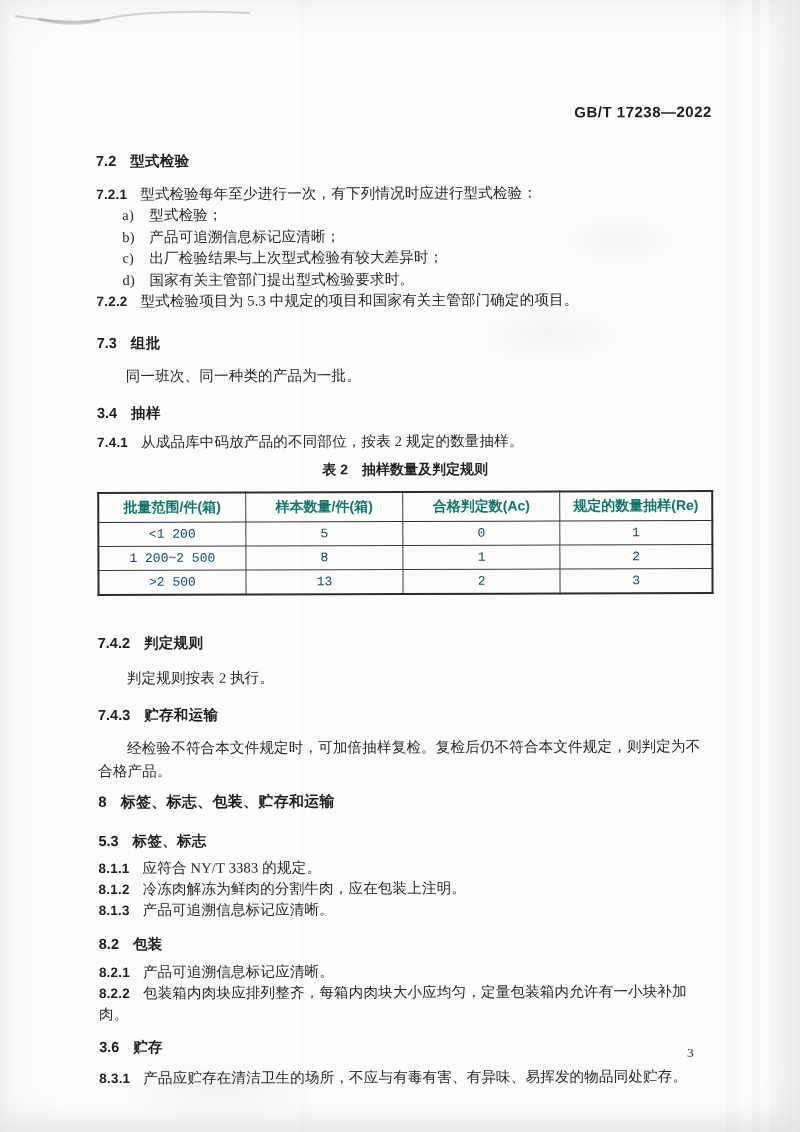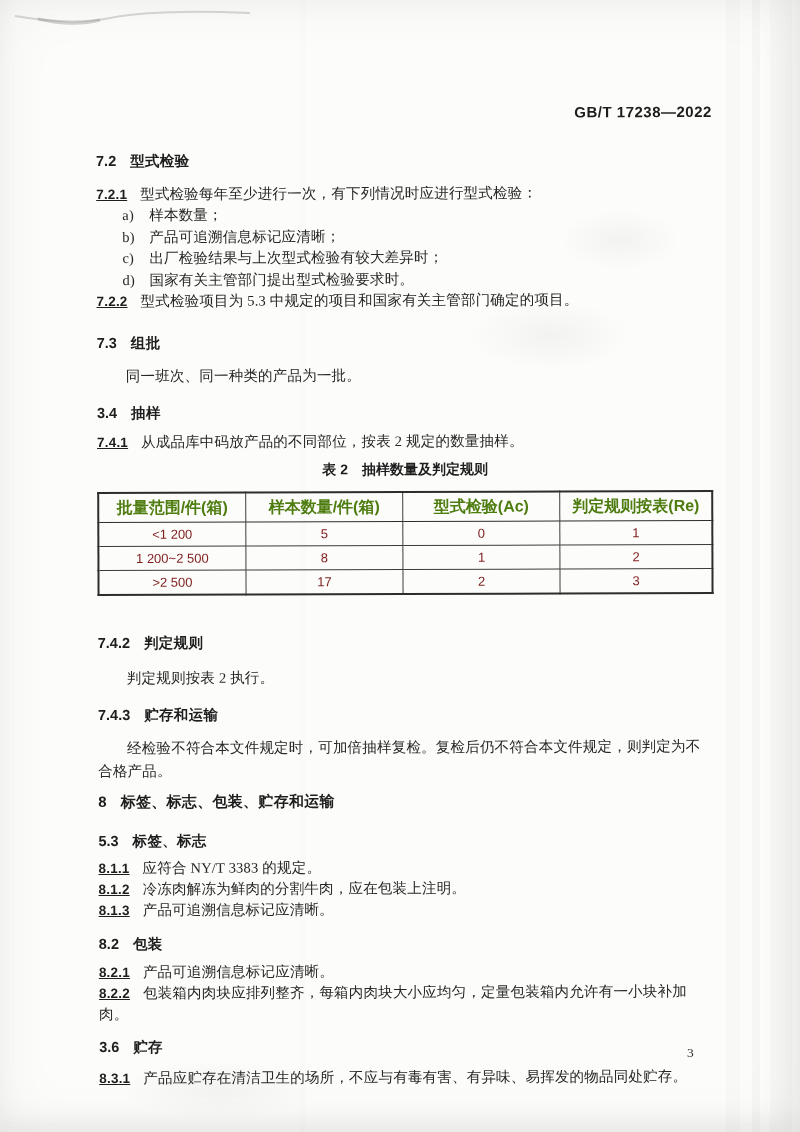--- a/index.html
+++ b/index.html
@@ -49,21 +49,21 @@
   .h743{margin-top:16px;}
   .h8{margin-top:9px;font-size:15px;}
   .h81{margin-top:19px;}
   .h82{margin-top:13px;}
   .h83{margin-top:12px;}
 
   .para{font-size:14.5px;line-height:21px;color:#262626;letter-spacing:0.2px;}
   .num-para{margin-top:0;}
   .num-para .cnum{
     font-family:"Liberation Sans","DejaVu Sans",sans-serif;
-    font-weight:700;font-size:13.5px;color:#1e1e1e;margin-right:13px;text-decoration:underline;
+    font-weight:700;font-size:13.5px;color:#1e1e1e;margin-right:13px;
   }
   .p721{margin-top:13px;}
   .p722{margin-top:0px;}
   .p73{margin-top:13px;text-indent:2em;}
   .p741{margin-top:9px;}
   .p742{margin-top:15px;text-indent:2em;}
   .p743{margin-top:12px;text-indent:2em;line-height:23px;}
   .p811{margin-top:7px;}
   .p812{margin-top:0;}
   .p813{margin-top:0;}
@@ -86,26 +86,26 @@
 
   table.sampling{
     margin-top:12px;width:616px;border-collapse:collapse;table-layout:fixed;
     border:2px solid #2d2d2d;
   }
   table.sampling th, table.sampling td{
     border:1px solid #3c3c3c;text-align:center;vertical-align:middle;padding:0;
   }
   table.sampling th{
     font-family:"Liberation Sans","DejaVu Sans",sans-serif;
-    font-weight:700;font-size:16px;color:#4d7c0f;height:28px;
+    font-weight:700;font-size:14px;color:#0f766e;height:28px;
     border-bottom:1.5px solid #2d2d2d;
   }
   table.sampling td{
-    font-size:13px;height:23px;color:#7f1d1d;
-    font-family:Liberation Sans, sans-serif;
+    font-size:13px;height:23px;color:#0c4a6e;
+    font-family:Liberation Mono, monospace;
   }
 
   .page-num{
     position:absolute;left:687px;top:1045px;
     font-size:13.5px;color:#2a2a2a;
   }
 </style>
 </head>
 <body>
 
@@ -129,21 +129,21 @@
 
   <div class="h-clause h72">
     <span class="cnum">7.2</span><span>型式检验</span>
   </div>
 
   <div class="para num-para p721">
     <span class="cnum">7.2.1</span><span>型式检验每年至少进行一次，有下列情况时应进行型式检验：</span>
   </div>
 
   <ul class="abc-list">
-    <li><span class="lbl">a)</span><span>样本数量；</span></li>
+    <li><span class="lbl">a)</span><span>型式检验；</span></li>
     <li><span class="lbl">b)</span><span>产品可追溯信息标记应清晰；</span></li>
     <li><span class="lbl">c)</span><span>出厂检验结果与上次型式检验有较大差异时；</span></li>
     <li><span class="lbl">d)</span><span>国家有关主管部门提出型式检验要求时。</span></li>
   </ul>
 
   <div class="para num-para p722">
     <span class="cnum">7.2.2</span><span>型式检验项目为 5.3 中规定的项目和国家有关主管部门确定的项目。</span>
   </div>
 
   <div class="h-clause h73">
@@ -167,40 +167,40 @@
     <colgroup>
       <col style="width:24%">
         <col style="width:25.6%">
         <col style="width:25.6%">
         <col style="width:24.8%">
     </colgroup>
     <thead>
       <tr>
         <th>批量范围/件(箱)</th>
         <th>样本数量/件(箱)</th>
-        <th>型式检验(Ac)</th>
-        <th>判定规则按表(Re)</th>
+        <th>合格判定数(Ac)</th>
+        <th>规定的数量抽样(Re)</th>
       </tr>
     </thead>
     <tbody>
       <tr>
         <td>&lt;1 200</td>
         <td>5</td>
         <td>0</td>
         <td>1</td>
       </tr>
       <tr>
         <td>1 200~2 500</td>
         <td>8</td>
         <td>1</td>
         <td>2</td>
       </tr>
       <tr>
         <td>&gt;2 500</td>
-        <td>17</td>
+        <td>13</td>
         <td>2</td>
         <td>3</td>
       </tr>
     </tbody>
   </table>
 
   <div class="h-clause h742">
     <span class="cnum">7.4.2</span><span>判定规则</span>
   </div>
   <div class="para p742">判定规则按表 2 执行。</div>

